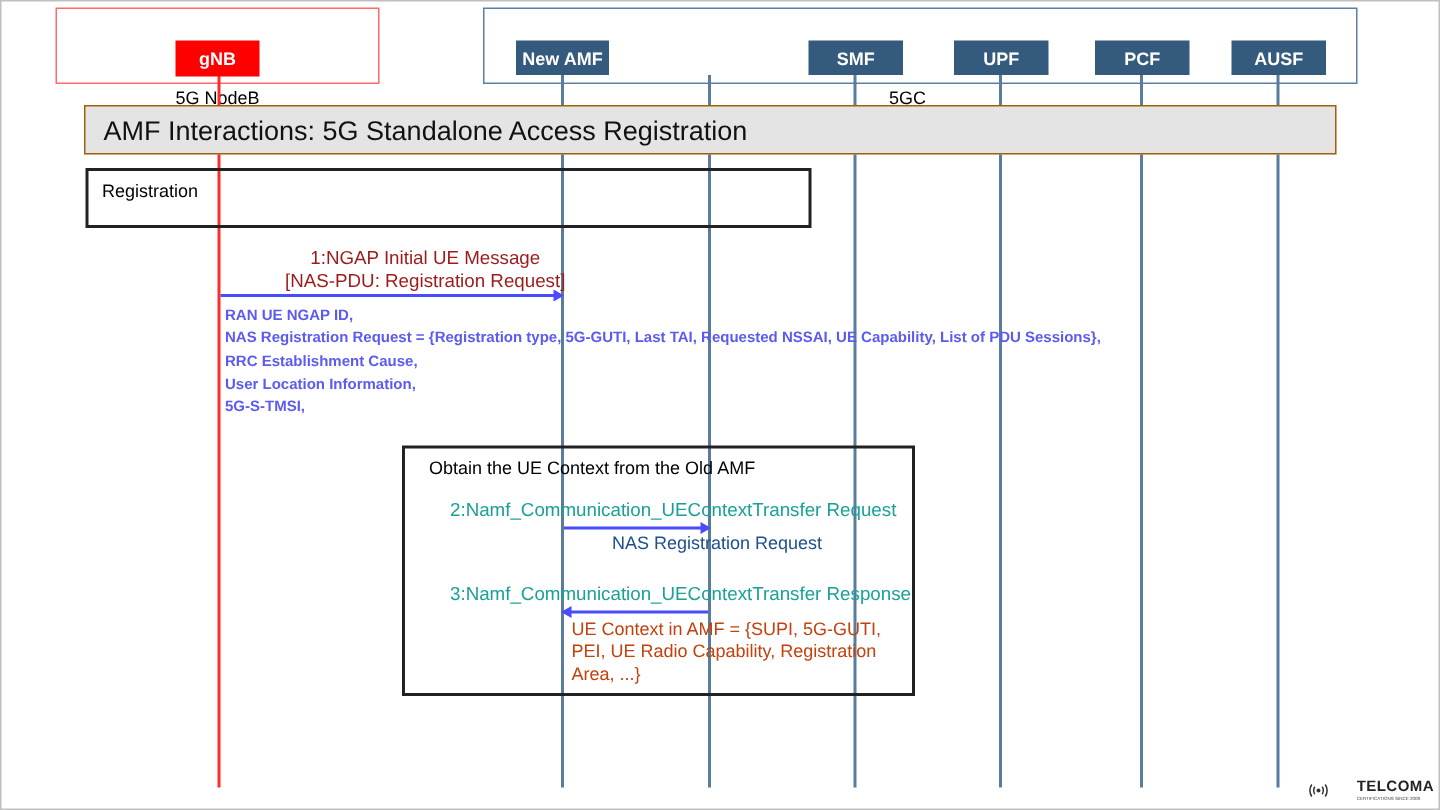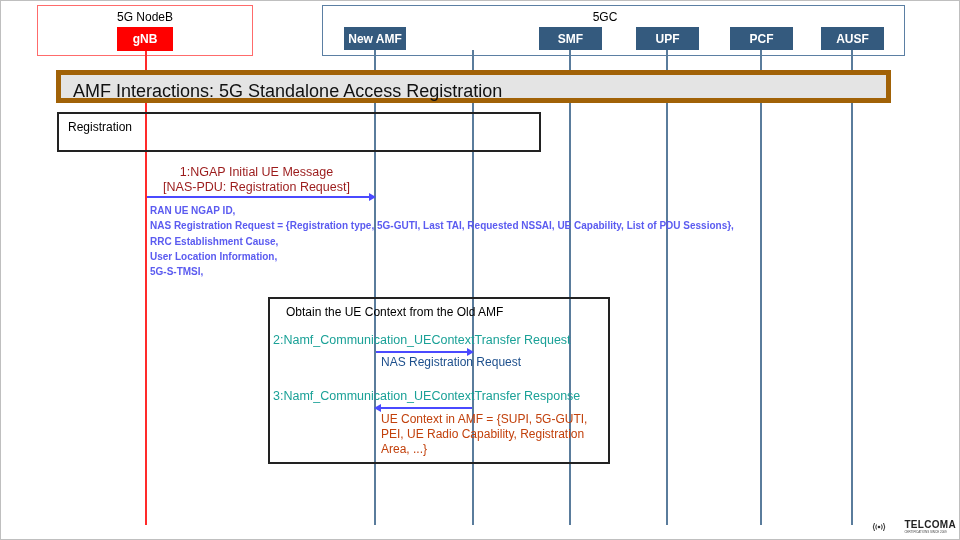--- a/index.html
+++ b/index.html
@@ -1,29 +1,29 @@
 <!DOCTYPE html>
 <html><head>
 <meta charset="utf-8">
 <style>
   html, body { margin:0; padding:0; }
   body { width:960px; height:540px; position:relative; background:#ffffff; overflow:hidden;
          font-family:"Liberation Sans", "DejaVu Sans", sans-serif; }
   .frame { position:absolute; left:0; top:0; width:958px; height:538px; border:1px solid #bfbfbf; }
   .group-box { position:absolute; box-sizing:border-box; }
-  .group-label { position:absolute; font-size:12px; color:#000; text-align:center; }
+  .group-label { position:absolute; font-size:12px; color:#000; text-align:center;margin-top:48px; }
   .entity { position:absolute; box-sizing:border-box; color:#fff; font-size:12px; font-weight:bold;
             display:flex; align-items:center; justify-content:center; }
   .lifeline { position:absolute; width:2px; }
   .title-bar { position:absolute; left:56px; top:70px; width:835px; height:33px; background:#e4e4e4;
-               border:5px solid #a16207; box-sizing:border-box; }
+               border:1px solid #a16207; box-sizing:border-box; }
   .title-text { position:absolute; left:12px; top:6px; font-size:18px; color:#111; }
   .frag { position:absolute; border:2px solid #222; box-sizing:border-box; background:transparent; }
   .frag-label { position:absolute; font-size:12px; color:#000; }
-  .msg-label { position:absolute; font-size:12.5px; white-space:nowrap; }
+  .msg-label { position:absolute; font-size:12.5px; white-space:nowrap;padding-left:27px; }
   .arrow { position:absolute; height:2px; }
   .head-r { position:absolute; right:-2px; top:-3px; width:0; height:0;
             border-top:4px solid transparent; border-bottom:4px solid transparent; }
   .head-l { position:absolute; left:-2px; top:-3px; width:0; height:0;
             border-top:4px solid transparent; border-bottom:4px solid transparent; }
   .params { position:absolute; font-size:10px; line-height:15.3px; font-weight:bold; }
   .logo { position:absolute; right:4px; bottom:6px; display:flex; align-items:center; gap:18px; }
   .logo-name { font-size:10px; font-weight:bold; color:#222; letter-spacing:0.3px; line-height:10px; }
   .logo-sub { font-size:3px; color:#444; line-height:4px; }
 </style>

